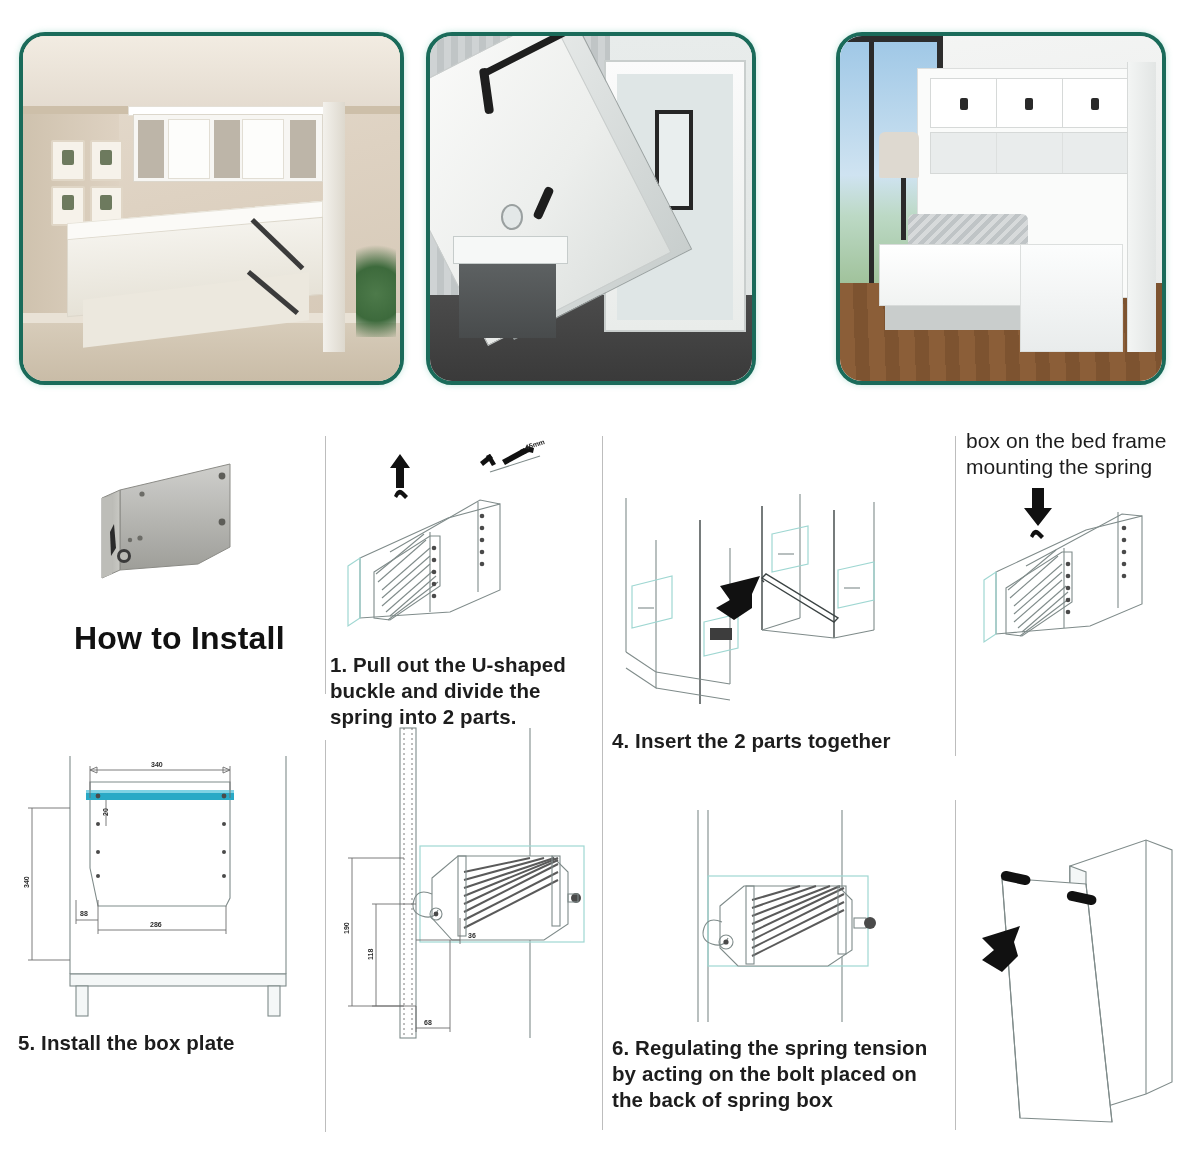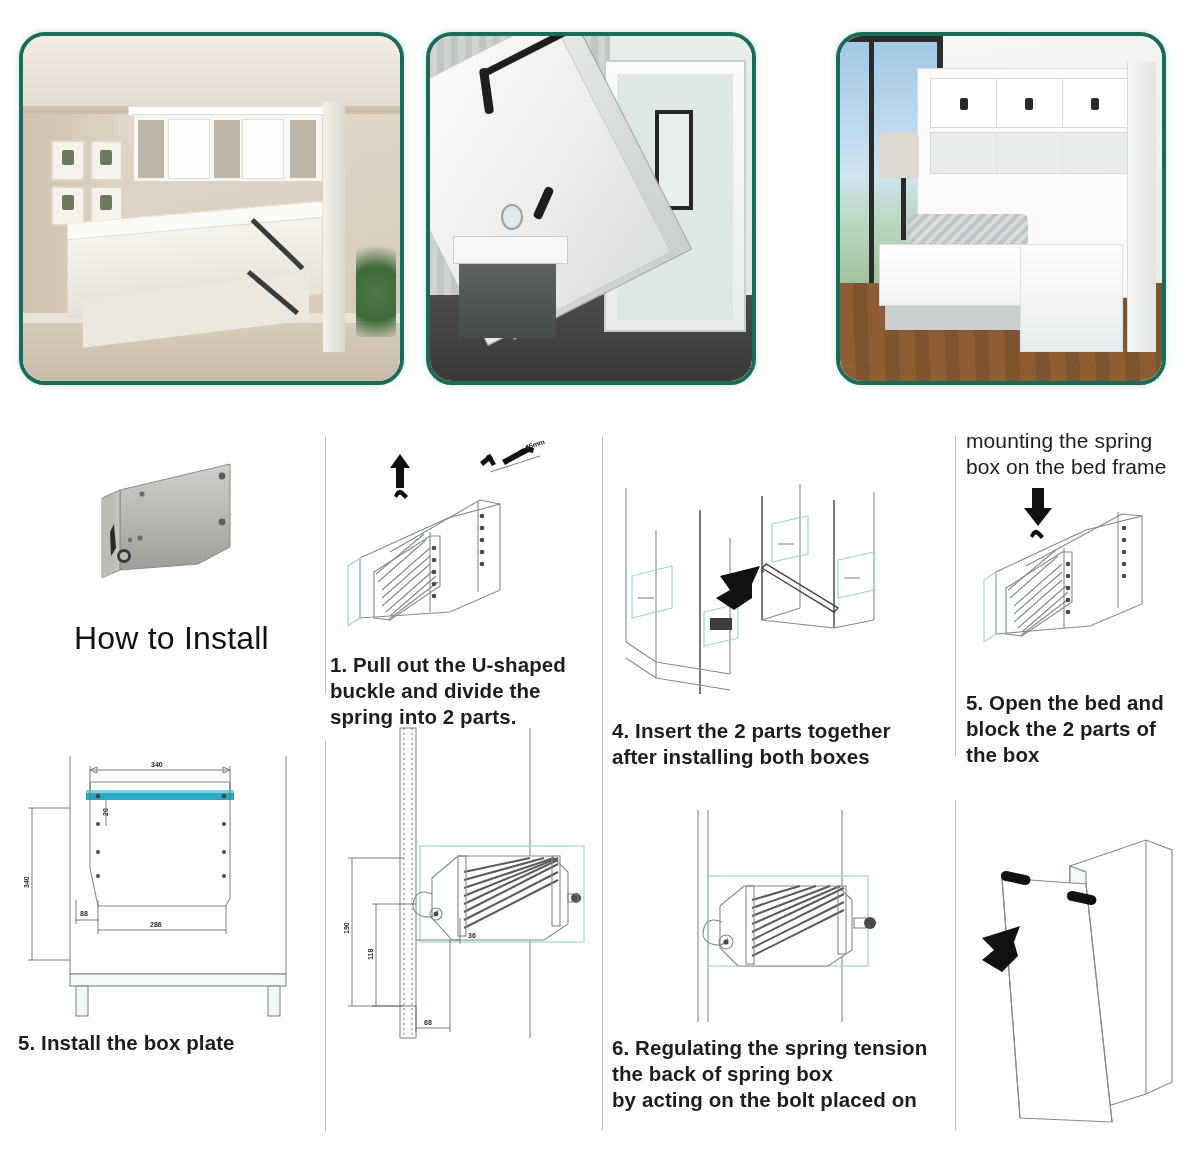--- a/index.html
+++ b/index.html
@@ -98,21 +98,21 @@
 
   .caption{
     font-size:20.5px;
     font-weight:700;
     line-height:1.26;
     color:#1d1d1d;
     letter-spacing:.1px;
   }
   .title{
     font-size:32px;
-    font-weight:400;
+    font-weight:700;
     color:#111;
     letter-spacing:.2px;
   }
 
   
   svg.sk{ display:block; overflow:visible; }
   .ln{fill:none;stroke:#7f8b8a;stroke-width:1.1;}
   .lnd{fill:none;stroke:#3c4444;stroke-width:1.4;}
   .lt{fill:none;stroke:#9fd7d2;stroke-width:1.2;}
   .fillw{fill:#ffffff;}
@@ -392,21 +392,21 @@
     <polyline class="dimln" points="84,212 128,212"></polyline>
     <polyline class="dimln" points="128,190 128,216"></polyline>
     <text class="dimtx" x="136" y="210">36</text>
     <polyline class="dimln" points="84,300 118,300"></polyline>
     <polyline class="dimln" points="84,278 84,304"></polyline>
     <polyline class="dimln" points="118,212 118,304"></polyline>
     <text class="dimtx" x="92" y="297">68</text>
   </svg>
 </div>
 
-<div class="panel" style="left:612px; top:462px; width:332px; height:300px;">
+<div class="panel" style="left:612px; top:472px; width:332px; height:300px;">
   <svg class="sk" width="320" height="250" viewBox="0 0 320 250">
 
     <polyline class="ln" points="14,26 14,180"></polyline>
     <polyline class="ln" points="44,68 44,200"></polyline>
     <polyline class="lnd" points="88,48 88,232"></polyline>
     <polyline class="ln" points="118,76 118,212"></polyline>
     <polyline class="ln" points="14,180 44,200 44,216 14,196"></polyline>
     <polyline class="ln" points="44,200 118,212"></polyline>
     <polyline class="ln" points="44,216 118,228"></polyline>
     <polygon class="lt" points="20,114 60,104 60,146 20,156" fill="#f5fcfc"></polygon>
@@ -426,28 +426,27 @@
     <polygon class="lt" points="226,98 262,90 262,128 226,136" fill="#f5fcfc"></polygon>
     <polyline class="ln" points="232,116 248,116"></polyline>
 
     <polyline class="lnd" points="150,108 152,110"></polyline>
     <polygon class="lnd" fill="#ffffff" points="150,106 222,150 226,146 154,102"></polygon>
 
     <polygon class="blk" points="148,104 108,114 118,128 104,136 122,148 140,136 140,122"></polygon>
   </svg>
   <div class="caption" style="margin-top:6px;">
     <div>4. Insert the 2 parts together</div>
-    <div>after installing both boxes</div>
   </div>
 </div>
 
 <div class="panel" style="left:966px; top:428px; width:232px; height:360px;">
   <div class="caption" style="font-weight:400; font-size:21px; line-height:1.24;">
+    <div>box on the bed frame</div>
     <div>mounting the spring</div>
-    <div>box on the bed frame</div>
   </div>
   <svg class="sk" width="228" height="200" viewBox="0 0 228 200" style="margin-top:2px">
 
     <polygon class="blk" points="66,6 78,6 78,26 86,26 72,44 58,26 66,26"></polygon>
     <path class="blk" d="M64,54 q4,-10 10,-4 l4,4 -3,3 -4,-4 q-2,-2 -4,3 z"></path>
 
     <polygon class="ln fillw" points="30,90 120,48 176,34 176,122 124,144 30,152"></polygon>
     <polygon class="lt" points="18,98 30,90 30,152 18,160" fill="#f2fbfa"></polygon>
     <polyline class="ln" points="60,84 156,32 176,34"></polyline>
 
@@ -470,25 +469,20 @@
       <circle cx="102" cy="106" r="2.3"></circle>
         <circle cx="102" cy="118" r="2.3"></circle>
       <circle cx="102" cy="130" r="2.3"></circle>
       <circle cx="158" cy="46" r="2.3"></circle>
         <circle cx="158" cy="58" r="2.3"></circle>
       <circle cx="158" cy="70" r="2.3"></circle>
         <circle cx="158" cy="82" r="2.3"></circle>
       <circle cx="158" cy="94" r="2.3"></circle>
     </g>
   </svg>
-  <div class="caption" style="margin-top:8px;">
-    <div>5. Open the bed and</div>
-    <div>block the 2 parts of</div>
-    <div>the box</div>
-  </div>
 </div>
 
 <div class="panel" style="left:612px; top:810px; width:340px; height:320px;">
   <svg class="sk" width="300" height="215" viewBox="0 0 300 215">
 
     <polyline class="ln" points="86,0 86,212"></polyline>
     <polyline class="ln" points="96,0 96,212"></polyline>
     <polyline class="ln" points="230,0 230,212"></polyline>
 
     <rect class="lt" x="96" y="66" width="160" height="90" fill="#ffffff"></rect>
@@ -509,22 +503,22 @@
 
     <path class="ln" d="M110,112 q-14,-6 -18,6 q-4,12 8,16 q12,4 16,-6"></path>
     <circle class="ln" cx="114" cy="132" r="7" fill="#dfe9e9"></circle>
     <circle class="dot" cx="114" cy="132" r="2.6"></circle>
 
     <rect class="ln" x="242" y="108" width="12" height="10" fill="#c5c5c5"></rect>
     <circle class="dot" cx="258" cy="113" r="6"></circle>
   </svg>
   <div class="caption" style="margin-top:10px;">
     <div>6. Regulating the spring tension</div>
+    <div>by acting on the bolt placed on</div>
     <div>the back of spring box</div>
-    <div>by acting on the bolt placed on</div>
   </div>
 </div>
 
 <div class="panel" style="left:962px; top:832px; width:238px; height:300px;">
   <svg class="sk" width="236" height="292" viewBox="0 0 236 292">
 
     <polygon class="ln fillw" points="108,34 184,8 210,18 210,250 184,262 108,286"></polygon>
     <polyline class="ln" points="108,34 108,286"></polyline>
     <polyline class="ln" points="184,8 184,262"></polyline>
     <polygon class="ln fillg" points="108,34 124,40 124,282 108,286"></polygon>

